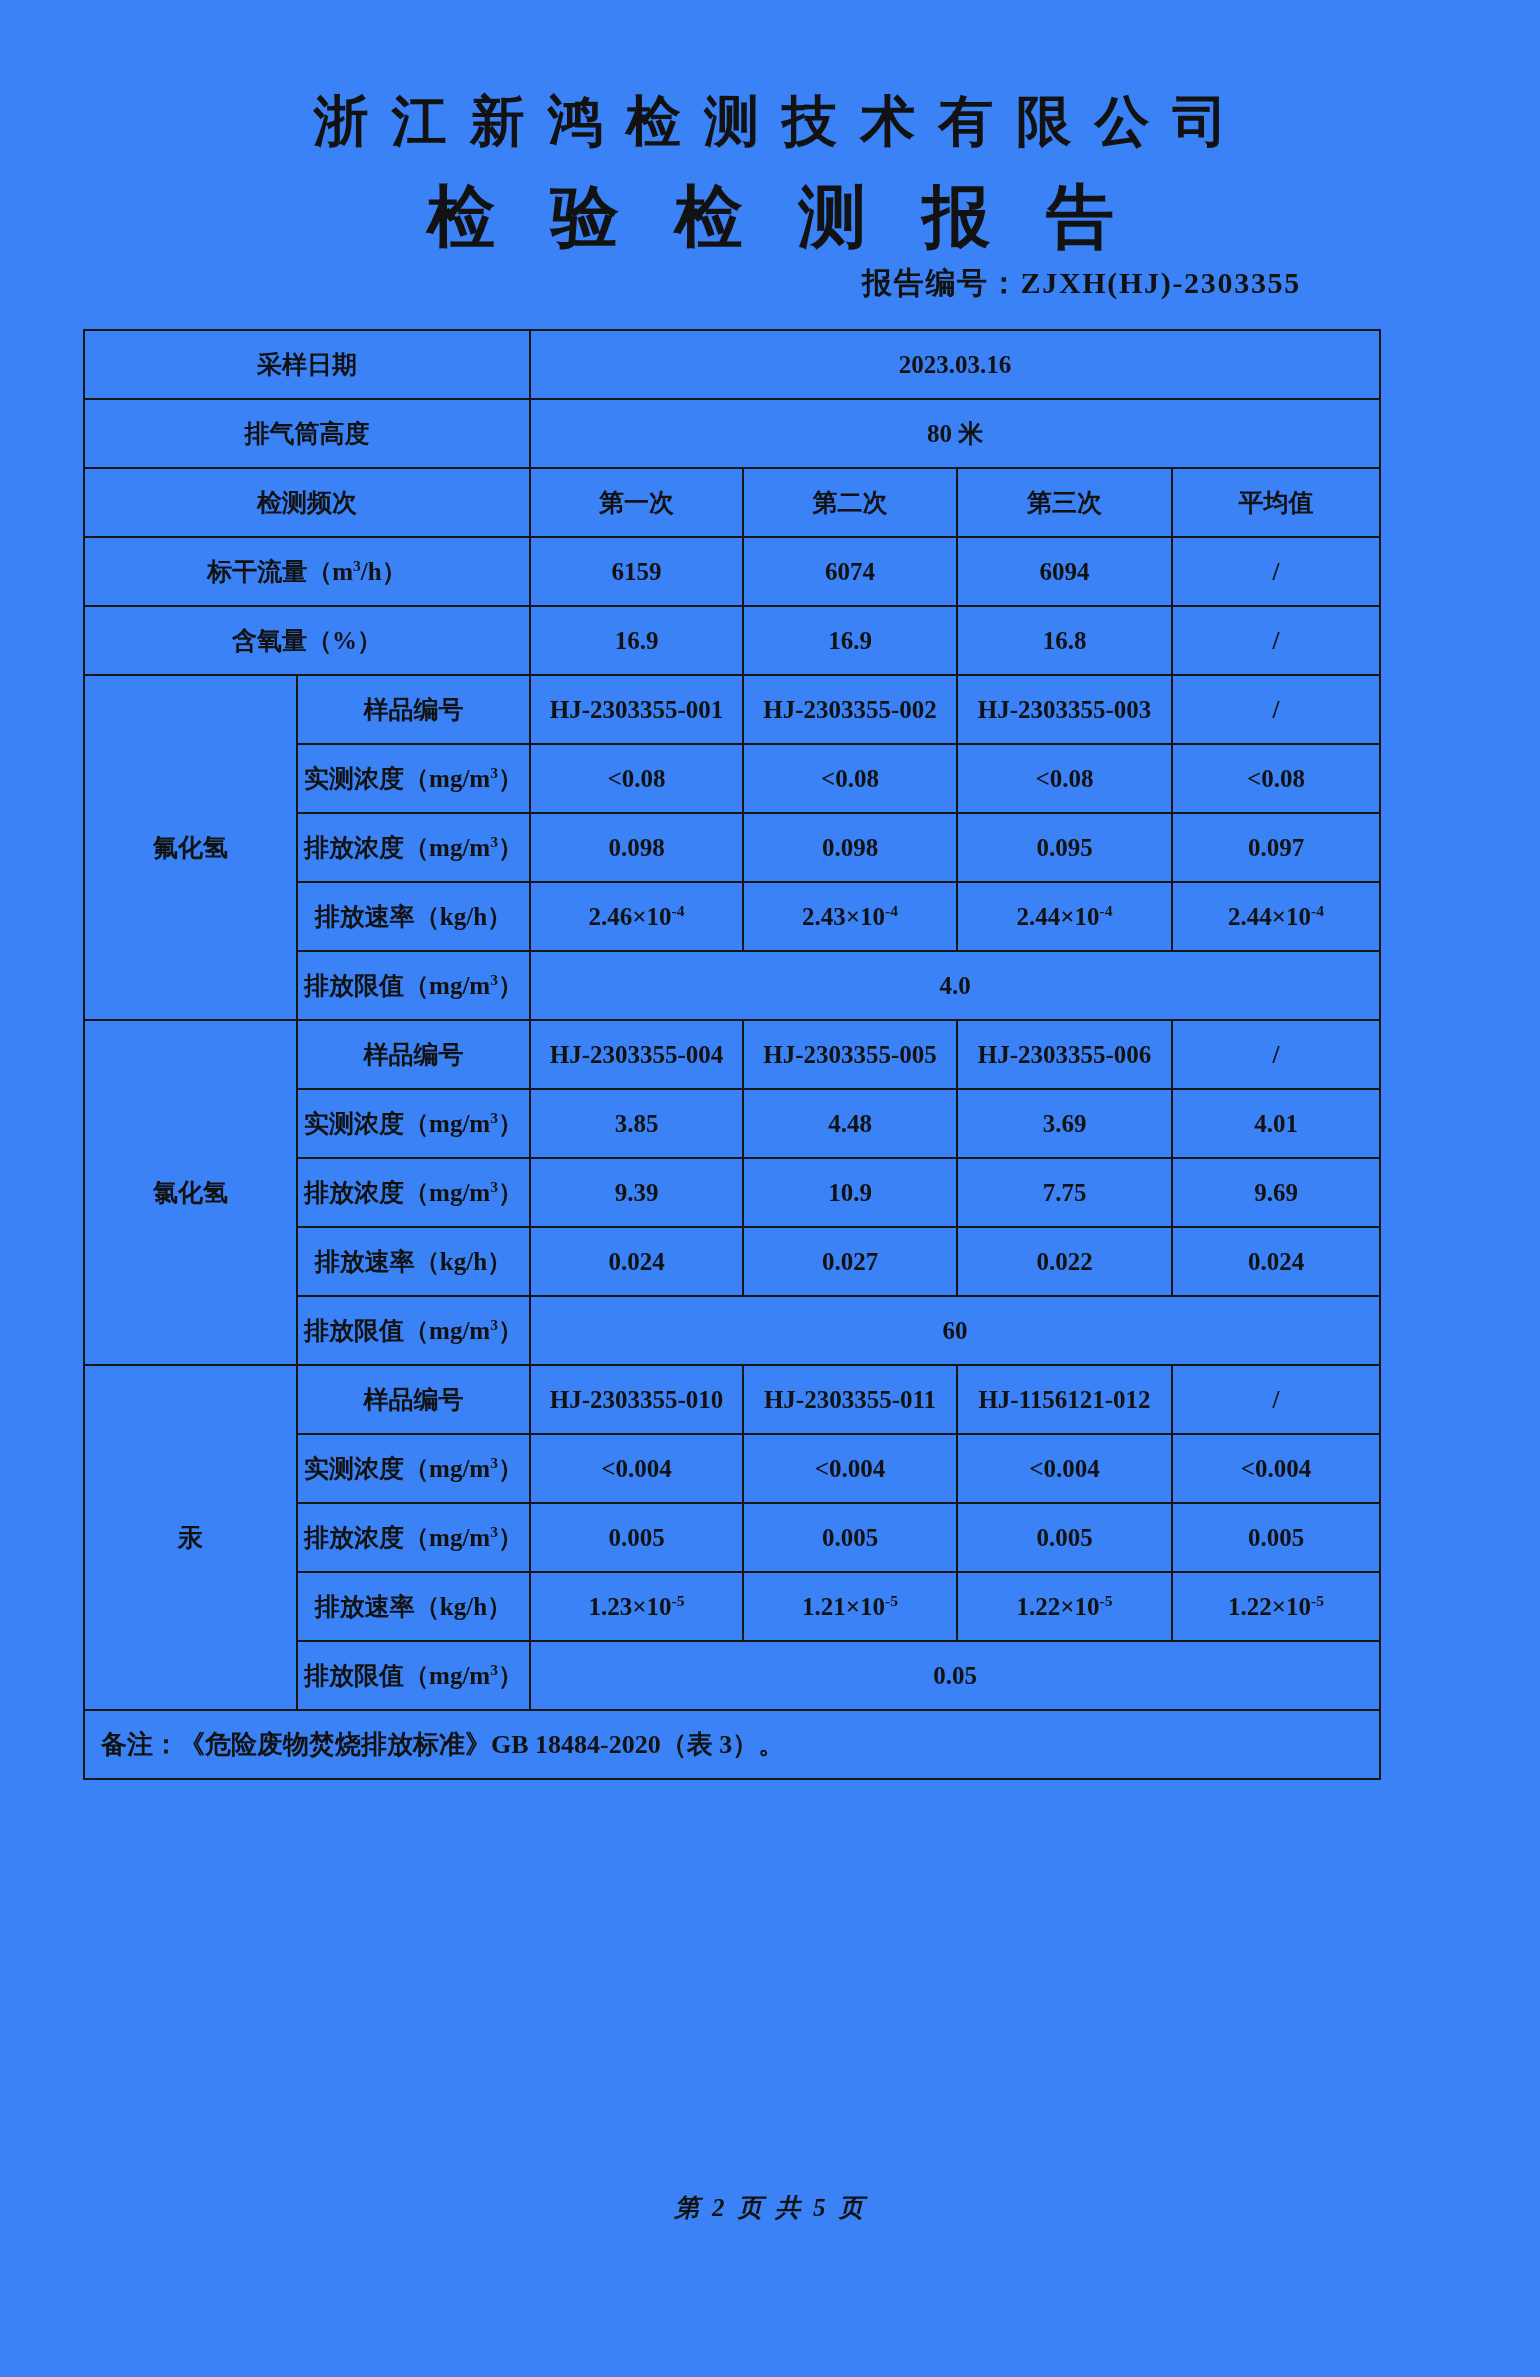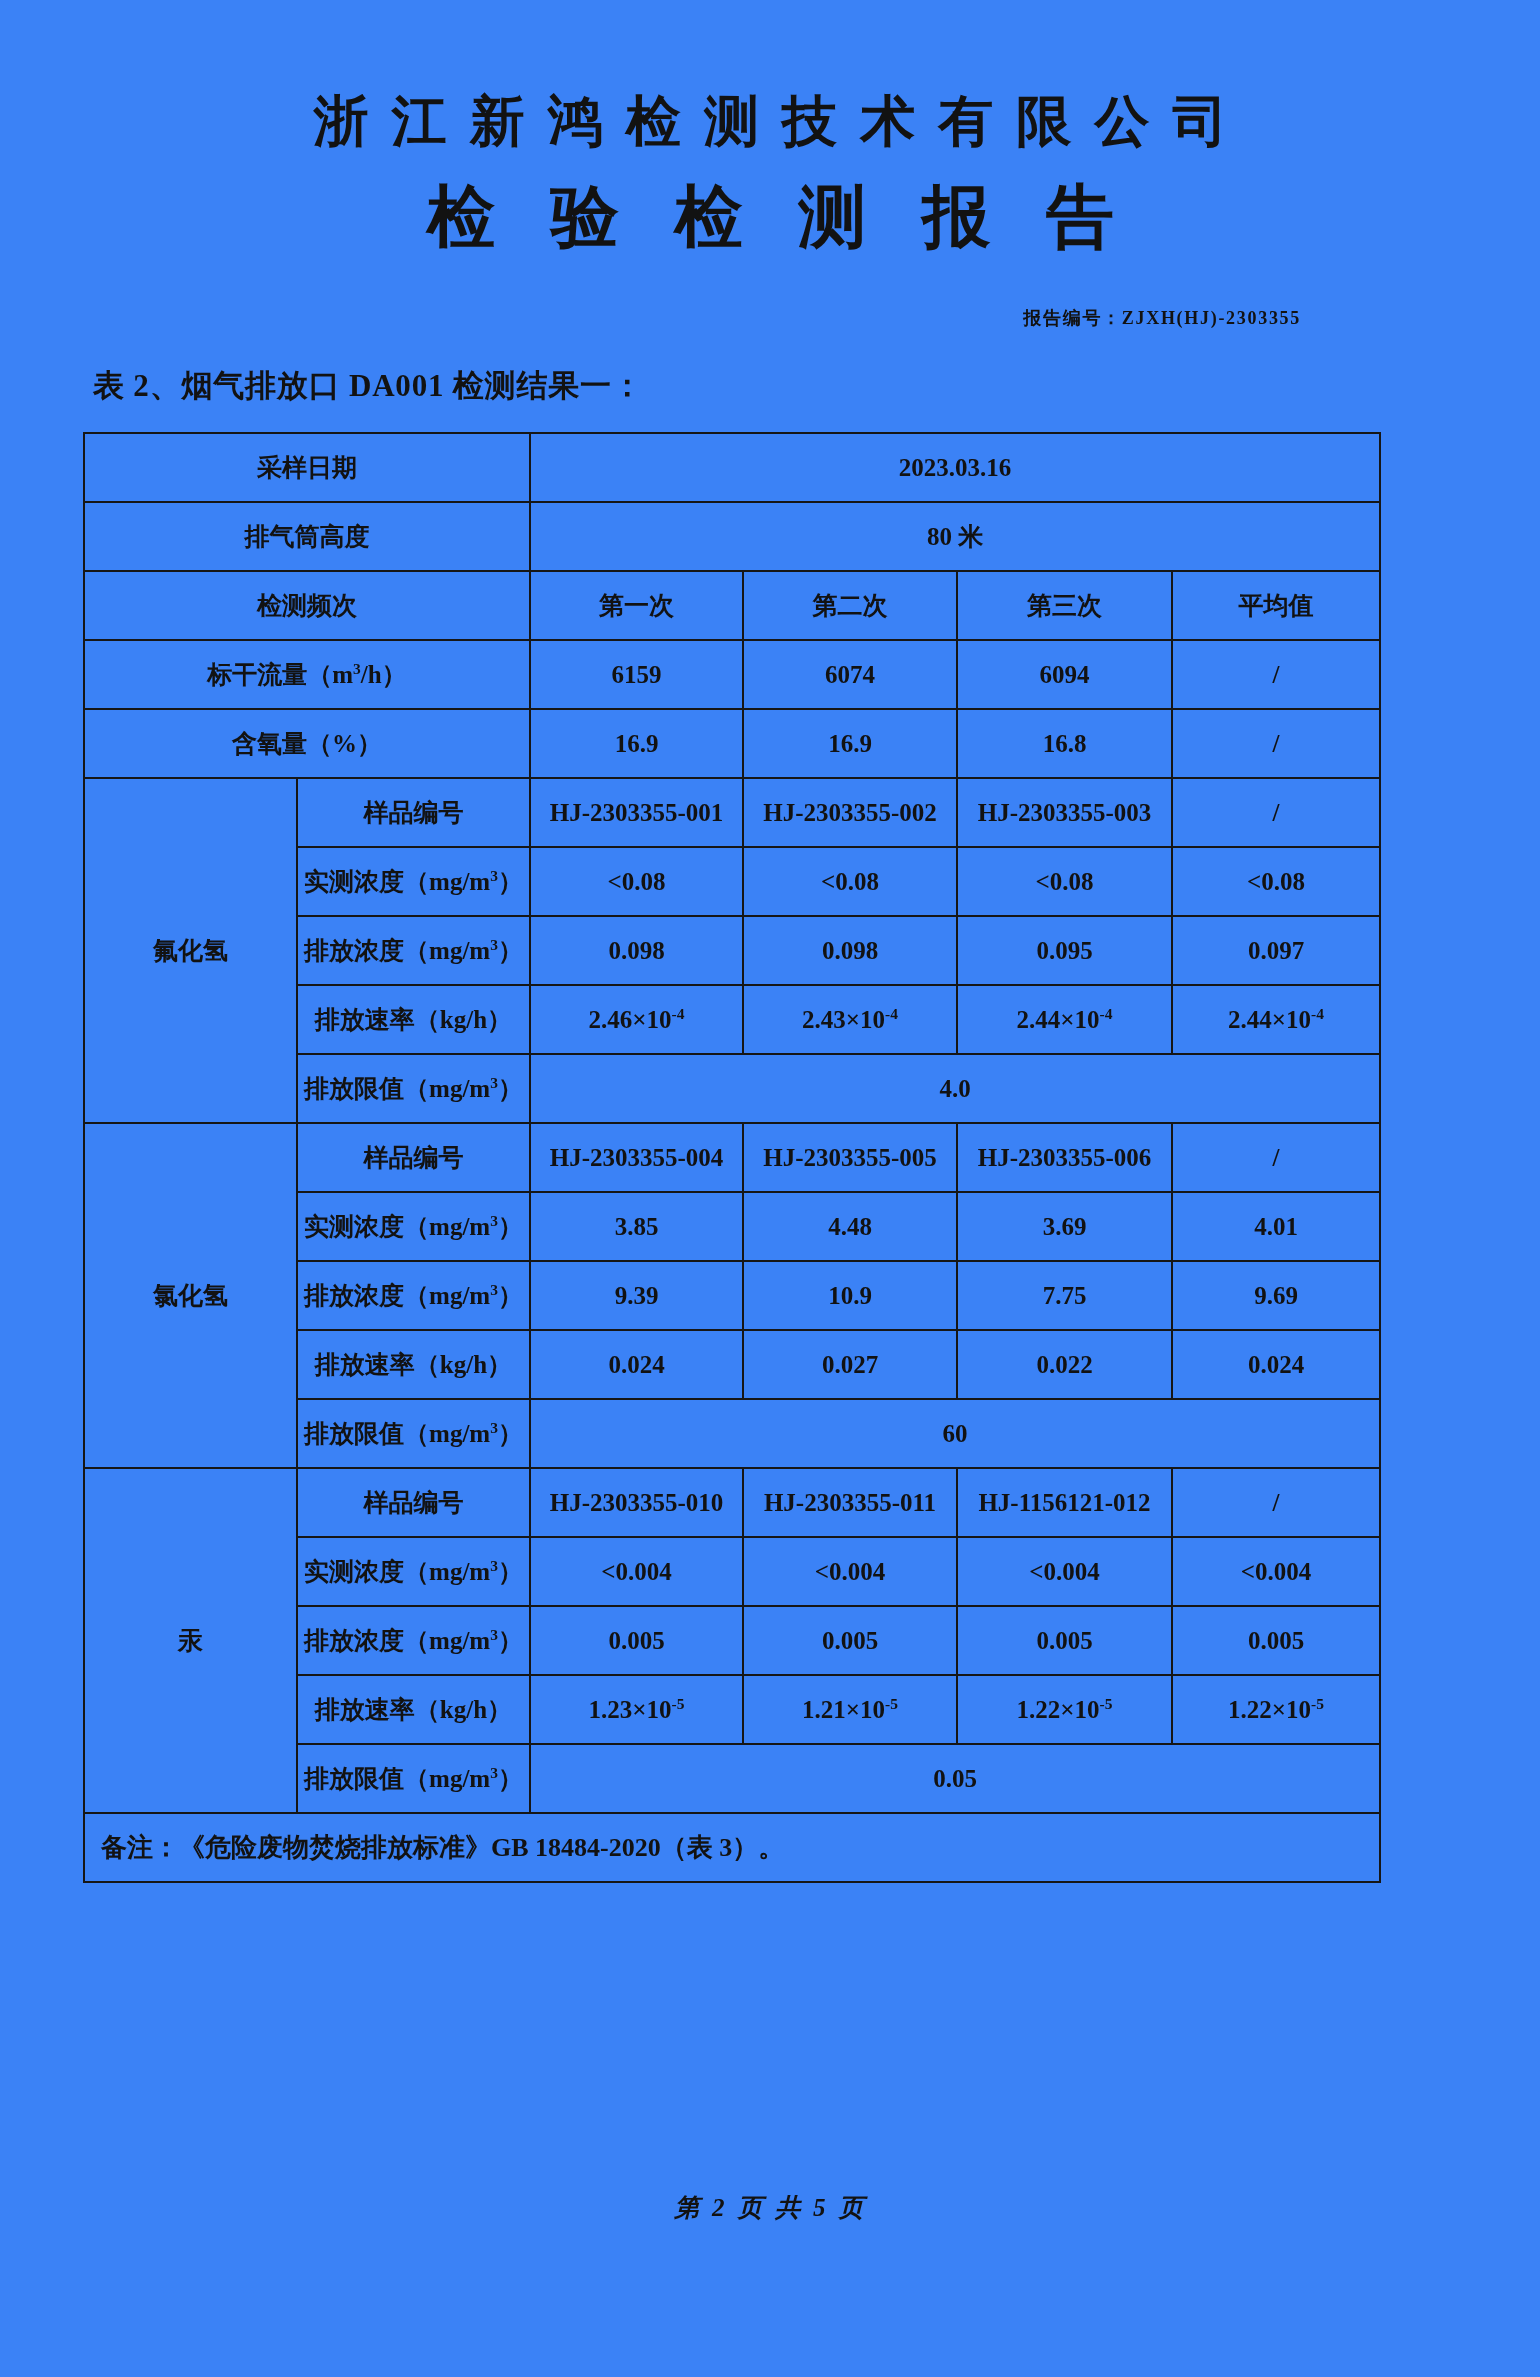--- a/index.html
+++ b/index.html
@@ -27,24 +27,23 @@
     margin: 13.3px 0 0 0;
     text-align: center;
     font-size: 68px;
     letter-spacing: 0.82em;
     text-indent: 0.82em;
     font-weight: bold;
     white-space: nowrap;
     font-family: Liberation Mono, monospace;
   }
   .report-no {
-    margin-top: 43px;
     text-align: right;
     padding-right: 240px;
-    font-size: 18px;
+    font-size: 30px;
     letter-spacing: 1.7px;
   }
   .table-caption {
     margin: 35px 0 0 93px;
     font-size: 31px;
     letter-spacing: 0.8px;
   }
   table.results {
     border-collapse: collapse;
     table-layout: fixed;
@@ -88,21 +87,20 @@
 <div class="page">
 
   <h1 class="company-name">浙江新鸿检测技术有限公司</h1>
 
   <h2 class="report-title">检验检测报告</h2>
 
   <div class="report-no">
     <span>报告编号：</span><span>ZJXH(HJ)-2303355</span>
   </div>
 
-  <div class="table-caption">表 2、烟气排放口 DA001 检测结果一：</div>
 
   <table class="results">
     <colgroup>
       <col style="width:213px">
       <col style="width:233px">
       <col style="width:213px">
       <col style="width:214px">
       <col style="width:215px">
       <col style="width:208px">
     </colgroup>

